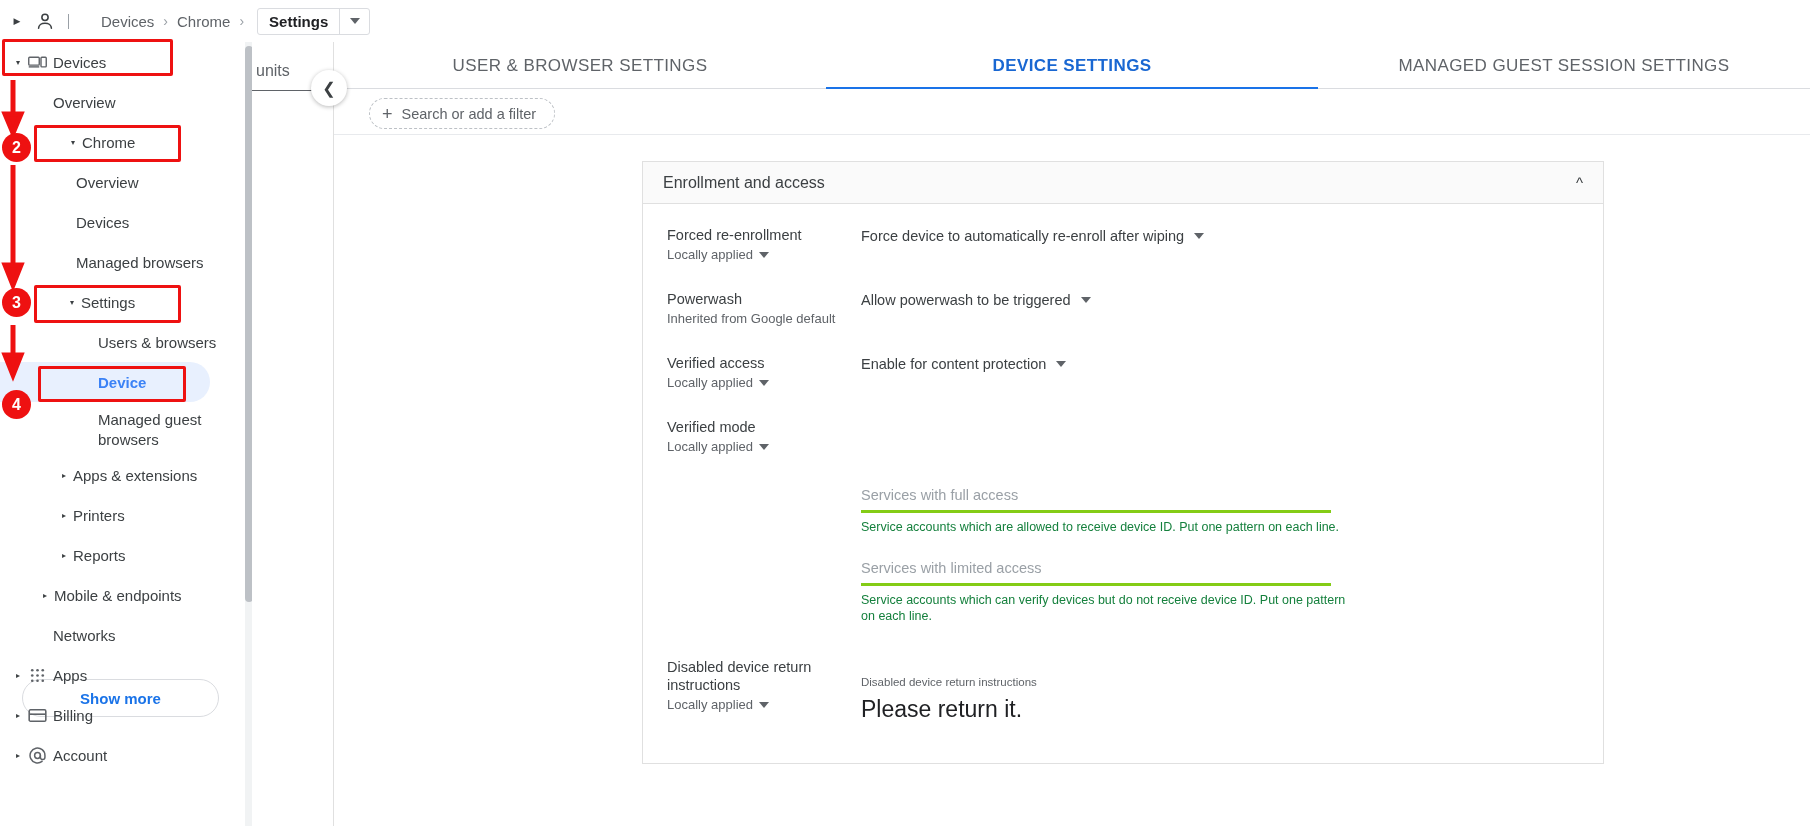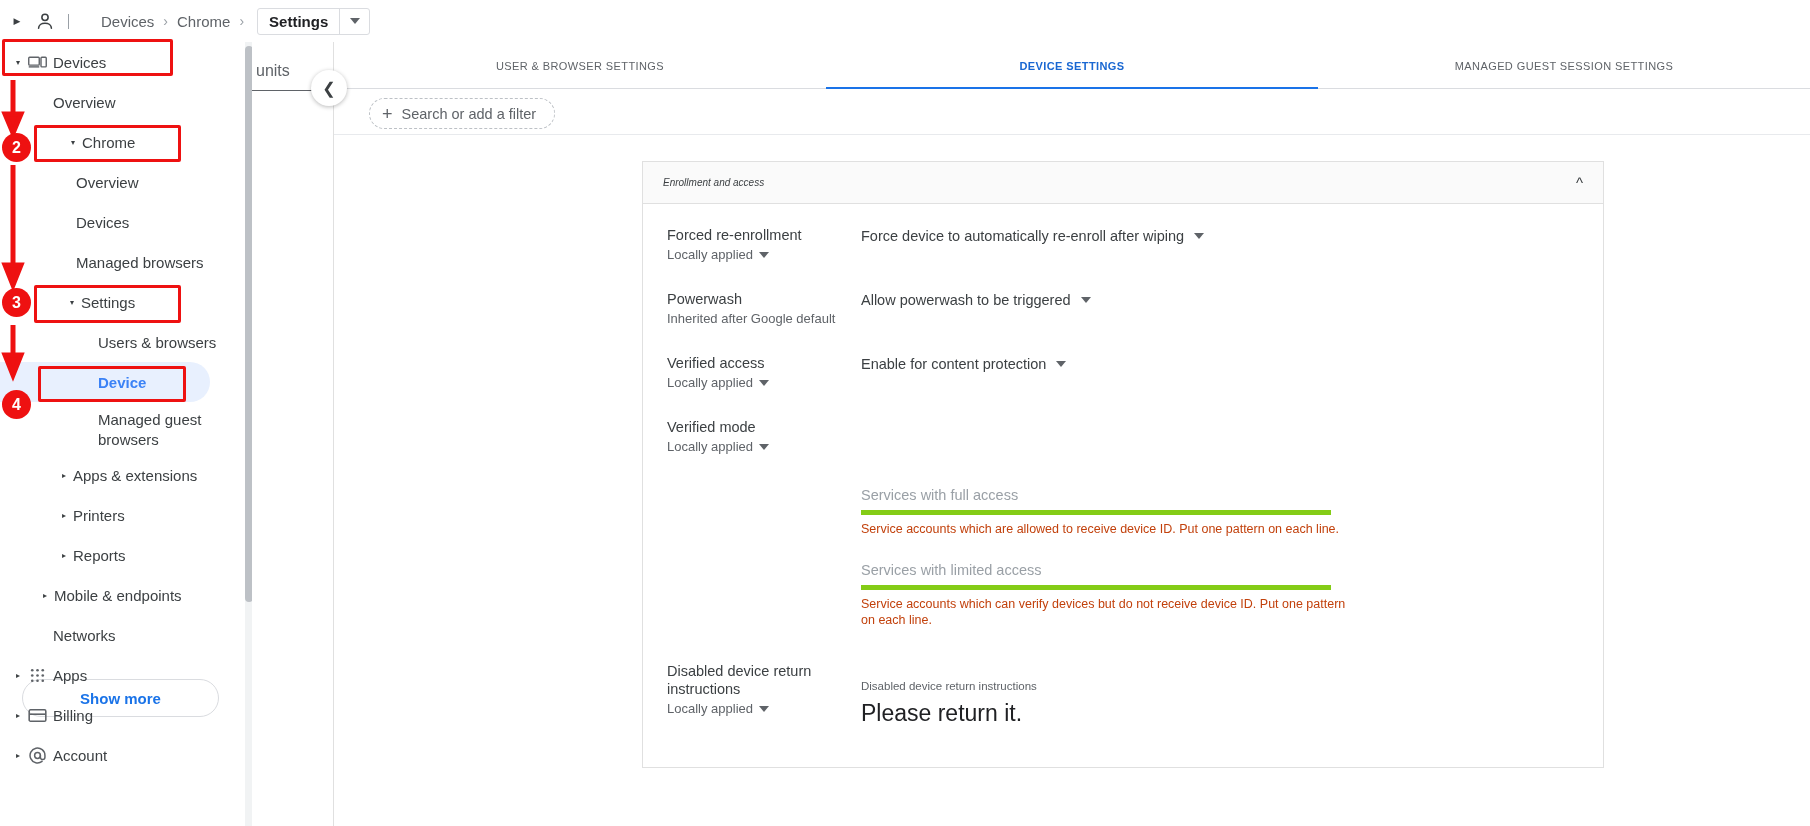--- a/index.html
+++ b/index.html
@@ -123,21 +123,21 @@
   }
 
   
   .tabstrip {
     position: absolute; top: 42px; left: 334px; width: 1476px; height: 47px;
     background: #fff; border-bottom: 1px solid #dadce0;
     display: flex;
   }
   .tab {
     flex: 1; display: flex; align-items: center; justify-content: center;
-    font-size: 11px; letter-spacing: .4px; color: #5f6368;
+    font-size: 17px; letter-spacing: .4px; color: #5f6368;
     cursor: pointer; position: relative; height: 47px;
   }
   .tab.active { color: #1967d2; font-weight: bold; }
   .tab.active::after {
     content: ""; position: absolute; left: 0; right: 0; bottom: -1px;
     height: 3px; background: #1a73e8;
   }
 
   
   .filterbar {
@@ -158,21 +158,21 @@
     background: #fff; overflow: hidden;
   }
   .card {
     position: absolute; left: 308px; top: 26px; width: 962px;
     border: 1px solid #e0e0e0; background: #fff;
   }
   .card-head {
     height: 42px; background: #fafafa; border-bottom: 1px solid #e0e0e0;
     display: flex; align-items: center; padding: 0 20px; cursor: pointer;
   }
-  .card-title { font-size: 10px; color: #3c4043; flex: 1; font-style: italic; }
+  .card-title { font-size: 16px; color: #3c4043; flex: 1; }
   .chev-up { font-size: 15px; color: #3c4043; }
 
   .card-body { padding: 22px 0 40px 0; }
   .srow { display: flex; padding: 0 0 0 24px; margin-bottom: 28px; }
   .srow-lbl { width: 194px; padding-right: 10px; }
   .slabel { font-size: 14.5px; color: #3c4043; line-height: 18px; margin-bottom: 3px; }
   .ssub {
     font-size: 13px; color: #5f6368; display: flex; align-items: center; gap: 6px;
   }
   .ssub.plain { display: block; }
@@ -186,25 +186,25 @@
     display: inline-flex; align-items: center; gap: 10px;
     font-size: 14.5px; color: #3c4043; cursor: pointer;
   }
   .tri-dn-dk {
     width: 0; height: 0; border-left: 5px solid transparent;
     border-right: 5px solid transparent; border-top: 6px solid #5f6368;
   }
 
   .field-block { padding-left: 218px; margin-bottom: 22px; }
   .tf {
-    width: 470px; border-bottom: 5px solid #84cc16; padding-bottom: 6px;
+    width: 470px; border-bottom: 3px solid #84cc16; padding-bottom: 6px;
   }
   .tf-ph { font-size: 14.5px; color: #9aa0a6; }
   .tf-help {
-    font-size: 12.5px; color: #c2410c; margin-top: 6px; width: 500px; line-height: 16px;
+    font-size: 12.5px; color: #15803d; margin-top: 6px; width: 500px; line-height: 16px;
   }
   .dri-label { font-size: 11.5px; color: #5f6368; margin-bottom: 8px; }
   .dri-value { font-size: 23px; color: #202124; }
 
   
   .ann-box {
     position: absolute; border: 3px solid #ee1111; border-radius: 2px;
     pointer-events: none; z-index: 60;
   }
   .ann-badge {
@@ -408,21 +408,21 @@
               <span>Force device to automatically re-enroll after wiping</span>
               <i class="tri-dn-dk"></i>
             </span>
           </div>
         </div>
 
         <div class="srow">
           <div class="srow-lbl">
             <div class="slabel">Powerwash</div>
             <div class="ssub plain">
-              <span>Inherited after Google default</span>
+              <span>Inherited from Google default</span>
             </div>
           </div>
           <div class="srow-val">
             <span class="dd">
               <span>Allow powerwash to be triggered</span>
               <i class="tri-dn-dk"></i>
             </span>
           </div>
         </div>
 

